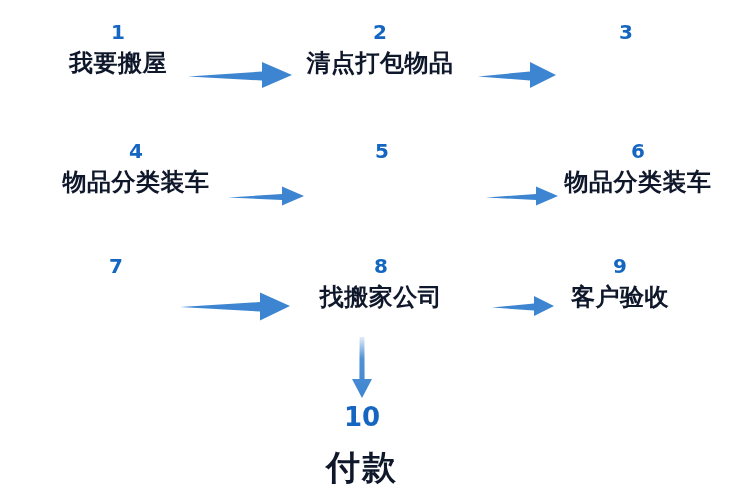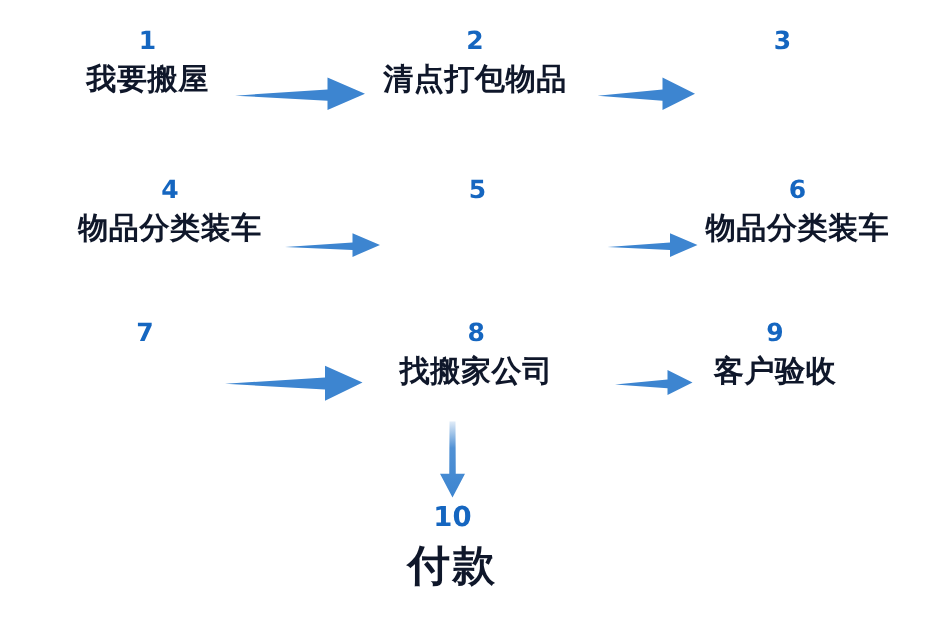--- a/index.html
+++ b/index.html
@@ -35,22 +35,22 @@
     margin-bottom: 9px;
   }
   .step-label {
     display: block;
     color: #0f172a;
     font-weight: bold;
     font-size: 24px;
     letter-spacing: 0.5px;
   }
   .step.final .step-number {
-    font-size: 22px;
-    margin-bottom: 10px;
+    font-size: 26px;
+    margin-bottom: 20px;
   }
   .step.final .step-label {
     font-size: 34px;
     letter-spacing: 2px;
   }
 
   
   .arrow {
     position: absolute;
   }

